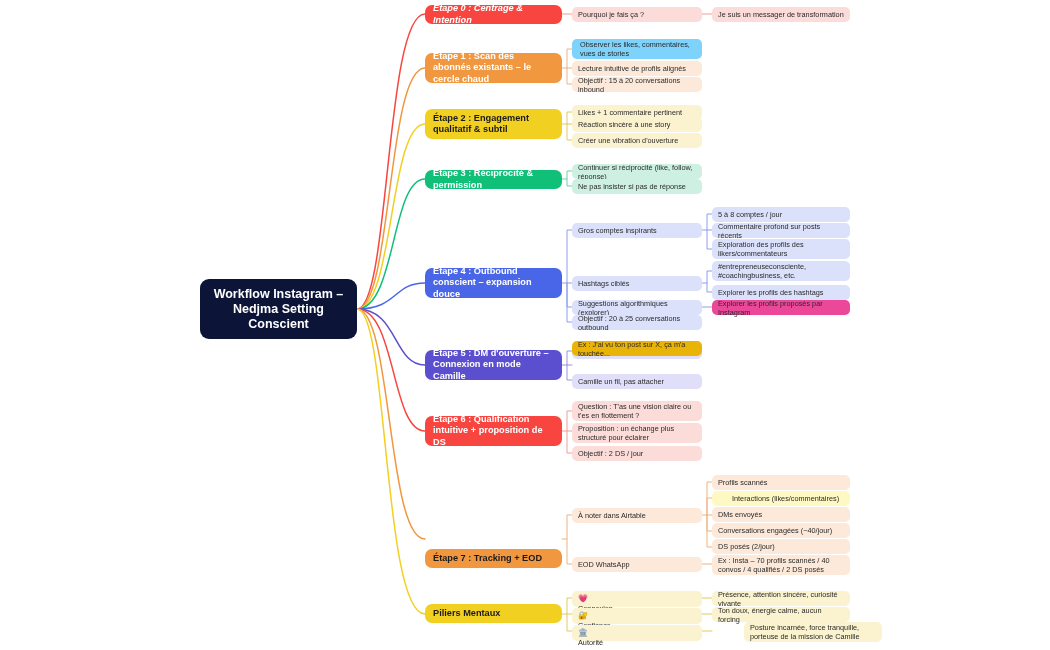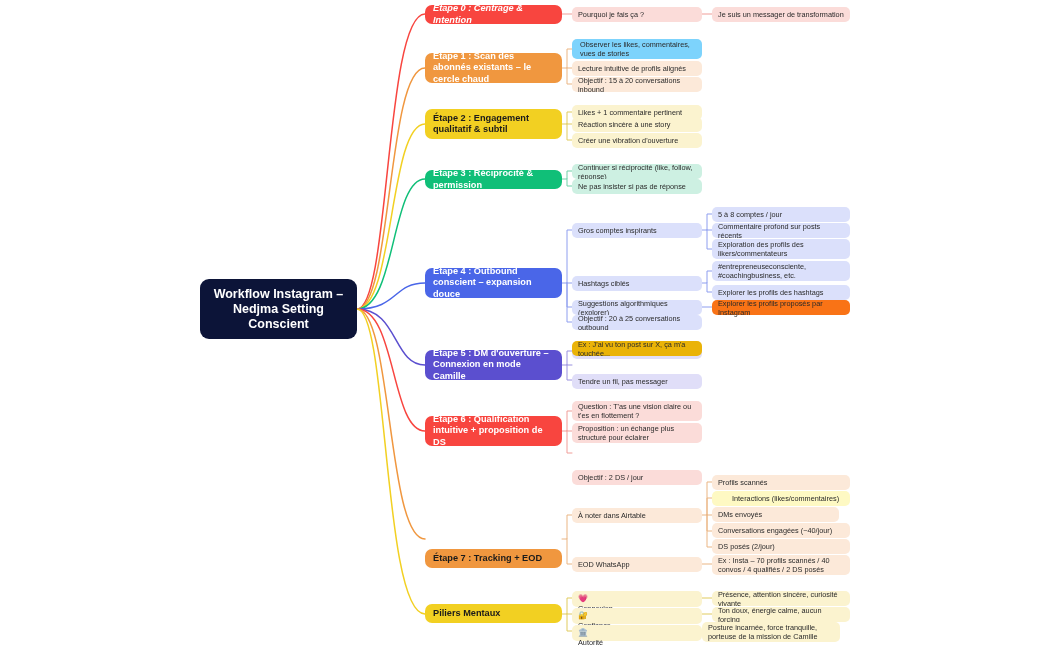--- a/index.html
+++ b/index.html
@@ -194,66 +194,66 @@
   </div>
   <div class="node lvl3" style="left:712px;top:261px;width:138px;height:20px;background:#dbe0fb;">
     <span class="txt">#entrepreneuseconsciente, #coachingbusiness, etc.</span>
   </div>
   <div class="node lvl3" style="left:712px;top:285px;width:138px;height:15px;background:#dbe0fb;">
     <span class="txt">Explorer les profils des hashtags</span>
   </div>
   <div class="node lvl2" style="left:572px;top:300px;width:130px;height:15px;background:#dbe0fb;">
     <span class="txt">Suggestions algorithmiques (explorer)</span>
   </div>
-  <div class="node lvl3" style="left:712px;top:300px;width:138px;height:15px;background:#f97316;">
+  <div class="node lvl3" style="left:712px;top:300px;width:138px;height:15px;background:#ec4899;">
     <span class="txt">Explorer les profils proposés par Instagram</span>
   </div>
   <div class="node lvl2" style="left:572px;top:315px;width:130px;height:15px;background:#dbe0fb;">
     <span class="txt">Objectif : 20 à 25 conversations outbound</span>
   </div>
 
   <div class="node lvl1" style="left:425px;top:350px;width:137px;height:30px;background:#5b4fcf;">
     <span class="txt">Étape 5 : DM d'ouverture – Connexion en mode Camille</span>
   </div>
   <div class="node lvl2" style="left:572px;top:344px;width:130px;height:15px;background:#e0def8;">
     <span class="txt">Écrire comme Camille, en 'je'</span>
   </div>
   <div class="node lvl2" style="left:572px;top:341px;width:130px;height:15px;background:#eab308;">
     <span class="txt">Ex : J'ai vu ton post sur X, ça m'a touchée...</span>
   </div>
   <div class="node lvl2" style="left:572px;top:374px;width:130px;height:15px;background:#e0def8;">
-    <span class="txt">Tendre un fil, pas messager</span>
+    <span class="txt">Camille un fil, pas attacher</span>
   </div>
 
   <div class="node lvl1" style="left:425px;top:416px;width:137px;height:30px;background:#f8453f;">
     <span class="txt">Étape 6 : Qualification intuitive + proposition de DS</span>
   </div>
   <div class="node lvl2" style="left:572px;top:401px;width:130px;height:20px;background:#fbdcd9;">
     <span class="txt">Question : T'as une vision claire ou t'es en flottement ?</span>
   </div>
   <div class="node lvl2" style="left:572px;top:423px;width:130px;height:20px;background:#fbdcd9;">
     <span class="txt">Proposition : un échange plus structuré pour éclairer</span>
   </div>
-  <div class="node lvl2" style="left:572px;top:446px;width:130px;height:15px;background:#fbdcd9;margin-top:24px;">
+  <div class="node lvl2" style="left:572px;top:446px;width:130px;height:15px;background:#fbdcd9;">
     <span class="txt">Objectif : 2 DS / jour</span>
   </div>
 
   <div class="node lvl1 dark" style="left:425px;top:529px;width:137px;height:19px;background:#f0973f;margin-top:20px;">
     <span class="txt">Étape 7 : Tracking + EOD</span>
   </div>
   <div class="node lvl2" style="left:572px;top:508px;width:130px;height:15px;background:#fce9d9;">
     <span class="txt">À noter dans Airtable</span>
   </div>
   <div class="node lvl3" style="left:712px;top:475px;width:138px;height:15px;background:#fce9d9;">
     <span class="txt">Profils scannés</span>
   </div>
   <div class="node lvl3" style="left:712px;top:491px;width:138px;height:15px;background:#fef9c3;padding-left:20px;">
     <span class="txt">Interactions (likes/commentaires)</span>
   </div>
-  <div class="node lvl3" style="left:712px;top:507px;width:127px;height:15px;background:#fce9d9;">
+  <div class="node lvl3" style="left:712px;top:507px;width:138px;height:15px;background:#fce9d9;">
     <span class="txt">DMs envoyés</span>
   </div>
   <div class="node lvl3" style="left:712px;top:523px;width:138px;height:15px;background:#fce9d9;">
     <span class="txt">Conversations engagées (~40/jour)</span>
   </div>
   <div class="node lvl3" style="left:712px;top:539px;width:138px;height:15px;background:#fce9d9;">
     <span class="txt">DS posés (2/jour)</span>
   </div>
   <div class="node lvl2" style="left:572px;top:557px;width:130px;height:15px;background:#fce9d9;">
     <span class="txt">EOD WhatsApp</span>
@@ -278,17 +278,17 @@
     <span class="emo">🏛️</span>
     <span class="cap">Autorité</span>
   </div>
 
   <div class="node lvl3" style="left:712px;top:591px;width:138px;height:15px;background:#fbf3cf;">
     <span class="txt">Présence, attention sincère, curiosité vivante</span>
   </div>
   <div class="node lvl3" style="left:712px;top:607px;width:138px;height:15px;background:#fbf3cf;">
     <span class="txt">Ton doux, énergie calme, aucun forcing</span>
   </div>
-  <div class="node lvl3" style="left:702px;top:622px;width:138px;height:20px;background:#fbf3cf;justify-content:center;">
+  <div class="node lvl3" style="left:744px;top:622px;width:138px;height:20px;background:#fbf3cf;justify-content:center;">
     <span class="txt">Posture incarnée, force tranquille, porteuse de la mission de Camille</span>
   </div>
 
 </div>
 
 </body></html>

